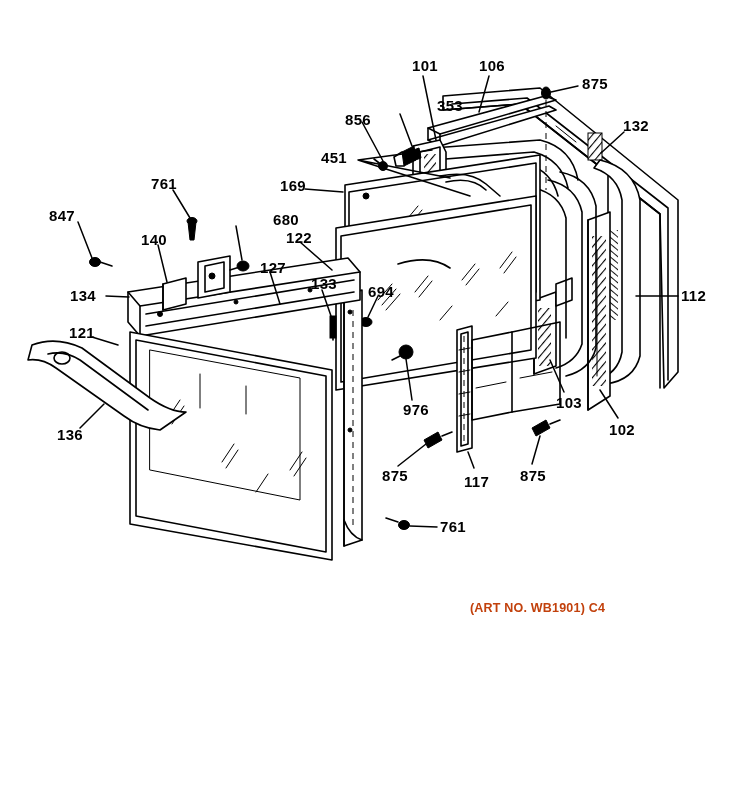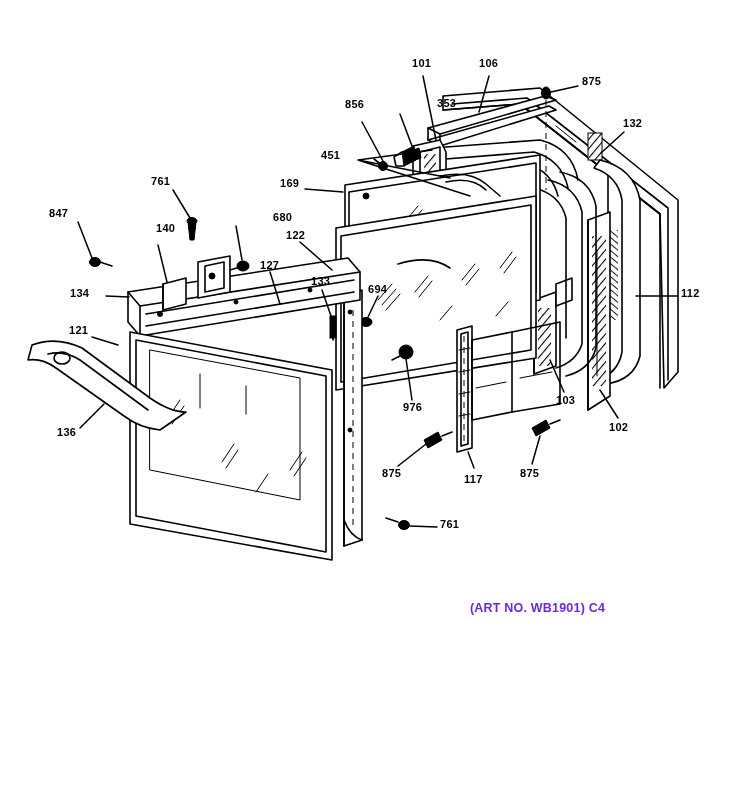--- a/index.html
+++ b/index.html
@@ -13,36 +13,36 @@
   }
   #stage{
     position:relative;
     width:750px;height:800px;
     background:#fff;
   }
   #art{position:absolute;left:0;top:0;width:750px;height:800px;}
   .lbl{
     position:absolute;
     font-family:"Liberation Sans", sans-serif;
-    font-size:11px;
+    font-size:15px;
     font-weight:bold;
     letter-spacing:0.3px;
     color:#000;
     white-space:nowrap;
     line-height:1;
     -webkit-font-smoothing:none;
   }
   #artno{
     position:absolute;
     left:470px;top:601px;
     font-family:"Liberation Sans", sans-serif;
     font-size:12.5px;
     font-weight:bold;
     letter-spacing:0.2px;
-    color:#6d28d9;
+    color:#c2410c;
     white-space:nowrap;
   }
 </style>
 </head>
 <body>
 
 <div id="stage">
 
   <svg id="art" viewBox="0 0 750 800">
     <defs>
@@ -287,28 +287,28 @@
       <path class="ld" d="M618,418 L600,390"></path>
       <path class="ld" d="M678,296 L636,296"></path>
       <path class="ld" d="M437,527 L410,526"></path>
     </g>
   </svg>
 
   <div class="lbl" style="left:412px;top:58px;">101</div>
   <div class="lbl" style="left:479px;top:58px;">106</div>
   <div class="lbl" style="left:582px;top:76px;">875</div>
   <div class="lbl" style="left:623px;top:118px;">132</div>
-  <div class="lbl" style="left:345px;top:99px;text-align:right;">856</div>
+  <div class="lbl" style="left:345px;top:112px;text-align:right;">856</div>
   <div class="lbl" style="left:389px;top:98px;margin-left:48px;">353</div>
   <div class="lbl" style="left:321px;top:150px;">451</div>
   <div class="lbl" style="left:280px;top:178px;">169</div>
   <div class="lbl" style="left:151px;top:176px;">761</div>
   <div class="lbl" style="left:225px;top:212px;margin-left:48px;">680</div>
   <div class="lbl" style="left:49px;top:208px;">847</div>
-  <div class="lbl" style="left:141px;top:223px;margin-left:15px;">140</div>
+  <div class="lbl" style="left:141px;top:232px;">140</div>
   <div class="lbl" style="left:260px;top:260px;">127</div>
   <div class="lbl" style="left:286px;top:230px;">122</div>
   <div class="lbl" style="left:311px;top:276px;">133</div>
   <div class="lbl" style="left:70px;top:288px;">134</div>
   <div class="lbl" style="left:69px;top:325px;">121</div>
   <div class="lbl" style="left:57px;top:427px;">136</div>
   <div class="lbl" style="left:368px;top:284px;">694</div>
   <div class="lbl" style="left:403px;top:402px;">976</div>
   <div class="lbl" style="left:382px;top:468px;">875</div>
   <div class="lbl" style="left:464px;top:474px;">117</div>

